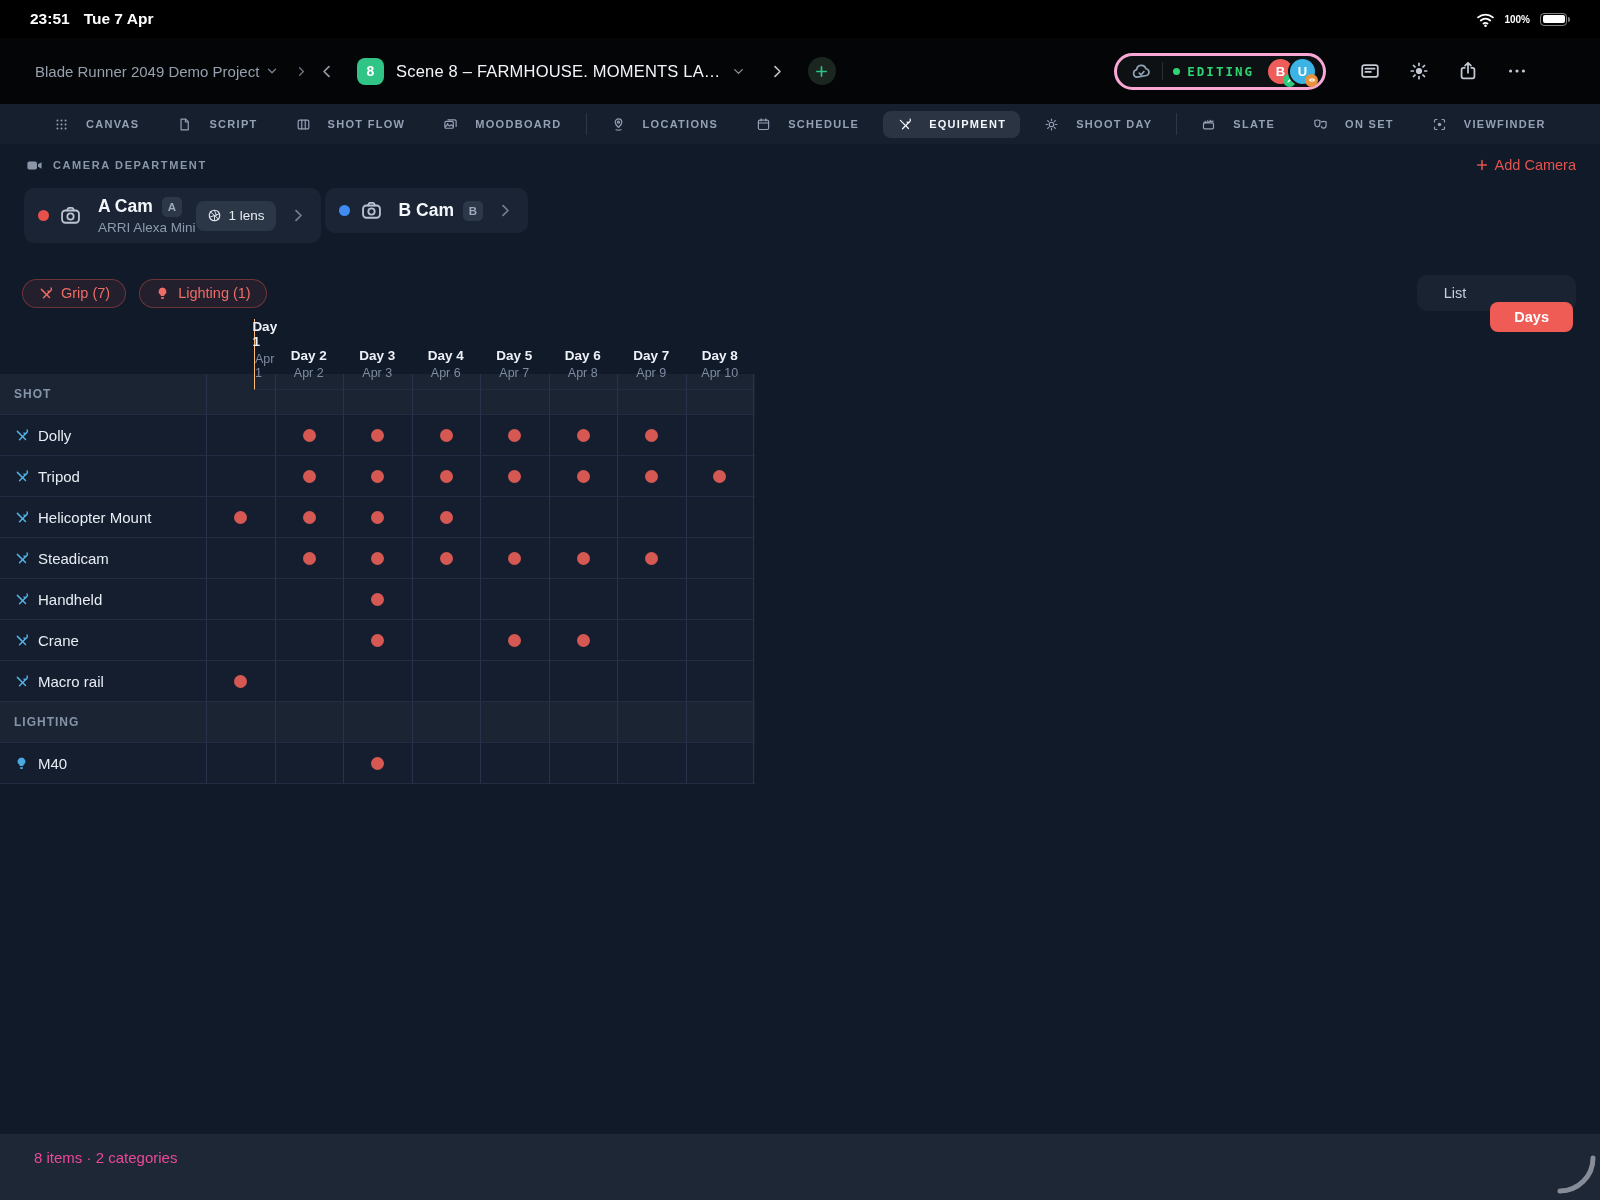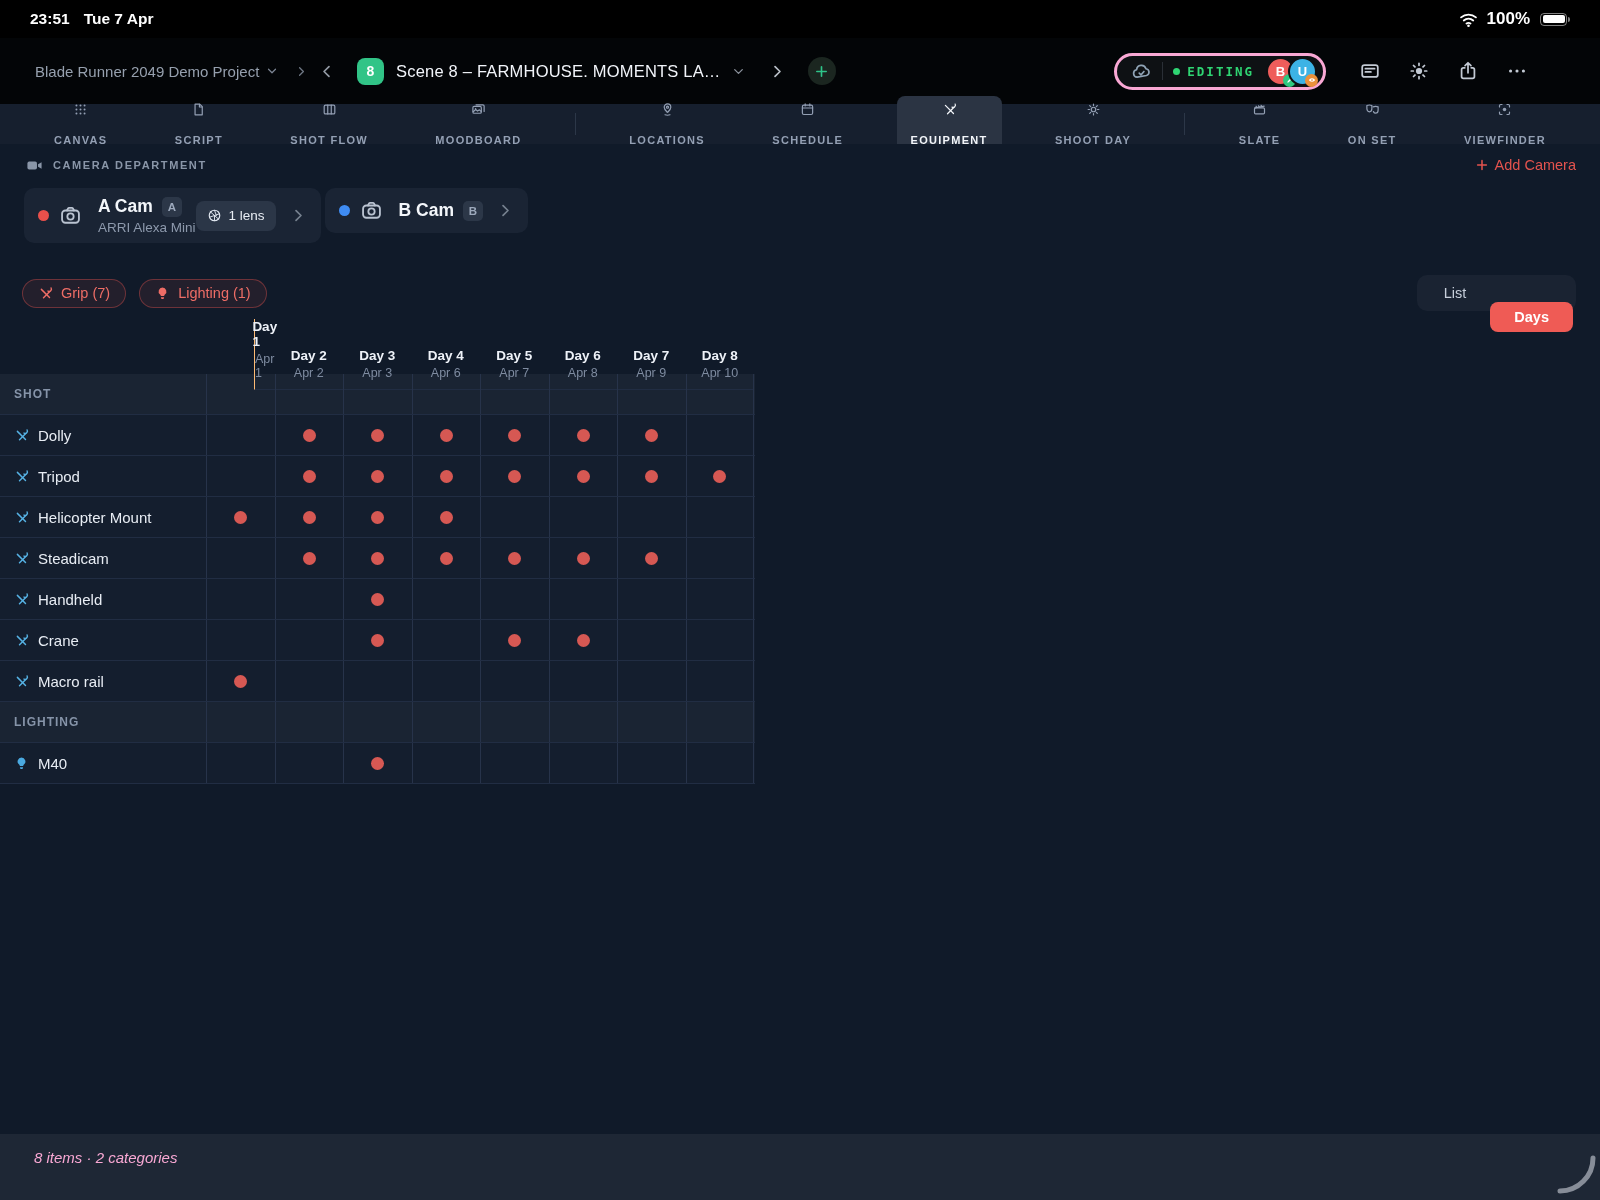--- a/index.html
+++ b/index.html
@@ -3,21 +3,21 @@
 <meta charset="utf-8">
 <style>
   * { margin:0; padding:0; box-sizing:border-box; }
   html,body { width:1600px; height:1200px; overflow:hidden; }
   body { font-family:"Liberation Sans", sans-serif; background:#000; color:#e8edf4; position:relative; }
 
   
   .statusbar { position:absolute; left:0; top:0; width:1600px; height:38px; background:#000;
     display:flex; align-items:center; justify-content:space-between; padding:0 30px; }
   .sb-left { display:flex; gap:14px; font-size:15.5px; font-weight:700; color:#fff; }
-  .sb-right { display:flex; align-items:center; gap:8px; font-size:17px; font-weight:700; color:#fff; }
+  .sb-right { display:flex; align-items:center; gap:8px; font-size:10px; font-weight:700; color:#fff; }
   .sb-ic { width:21px; height:21px; display:inline-flex; color:#fff; }
   .bat { display:inline-flex; align-items:center; margin-left:2px; }
   .bat-body { width:27px; height:13px; border:1px solid rgba(255,255,255,.5); border-radius:4px; padding:1.5px; display:block; }
   .bat-fill { display:block; width:100%; height:100%; background:#fff; border-radius:2px; }
   .bat-nub { width:2px; height:5px; background:rgba(255,255,255,.5); border-radius:0 2px 2px 0; margin-left:1px; }
 
   
   .navbar { position:absolute; left:0; top:38px; width:1600px; height:66px; background:#030507; }
   .nav-left { position:absolute; left:35px; top:0; height:66px; display:flex; align-items:center; gap:7px; }
   .proj-name { font-size:15px; color:#96a0ae; }
@@ -45,21 +45,21 @@
   .mini-badge { position:absolute; bottom:-3px; right:-3px; width:13px; height:13px; border-radius:50%;
     display:flex; align-items:center; justify-content:center; }
   .mini-badge svg { width:8px; height:8px; }
   .mini-badge.edit { background:#2ec97f; color:#fff; }
   .mini-badge.view { background:#ea913b; color:#fff; }
   .nav-ic { width:22px; height:22px; color:#c3cad4; display:inline-flex; }
 
   
   .tabbar { position:absolute; left:0; top:104px; width:1600px; height:40px; background:#161f2e;
     display:flex; align-items:center; justify-content:space-between; padding:0 40px; }
-  .tab { display:flex; align-items:center; gap:17px; padding:6px 14px; border-radius:8px; color:#94a0b4;flex-direction:column; }
+  .tab { display:flex; align-items:center; gap:17px; padding:6px 14px; border-radius:8px; color:#94a0b4; }
   .tab.active { background:#2b3443; color:#f3f6fa; }
   .tab-ic { width:15px; height:15px; display:inline-flex; }
   .tab-ic svg { width:100%; height:100%; }
   .tab-lb { font-size:11px; font-weight:700; letter-spacing:1.3px; white-space:nowrap; }
   .tab-div { width:1px; height:22px; background:#2c3748; }
 
   
   .content { position:absolute; left:0; top:144px; width:1600px; height:990px; background:#101a29; }
 
   .dept-header { margin:8px 24px 0 26px; height:26px; display:flex; align-items:center; }
@@ -111,21 +111,21 @@
   .lcell { display:flex; align-items:center; gap:9px; padding-left:14px; }
   .sec-lb { font-size:12px; font-weight:700; letter-spacing:1px; color:#8694a9; }
   .item-ic { width:15px; height:15px; display:inline-flex; color:#56b2e4; flex:0 0 auto; }
   .item-lb { font-size:15px; color:#e8edf4; }
   .gcell { border-left:1px solid #27334a; display:flex; align-items:center; justify-content:center; }
   .gcell.last { border-right:1px solid #27334a; }
   .dot { width:13px; height:13px; border-radius:50%; background:#d65853; }
 
   
   .footer { position:absolute; left:0; top:1134px; width:1600px; height:66px; background:#1e2735; }
-  .footer-summary { position:absolute; left:34px; top:15px; font-size:15px; color:#f9a8d4;font-style:italic; }
+  .footer-summary { position:absolute; left:34px; top:15px; font-size:15px; color:#ec4899; }
   .resize-grip { position:absolute; right:3px; bottom:5px; width:44px; height:44px; color:#878d98; }
 </style>
 </head>
 <body>
 
 <div class="statusbar">
   <div class="sb-left">
     <span>23:51</span>
     <span>Tue 7 Apr</span>
   </div>

